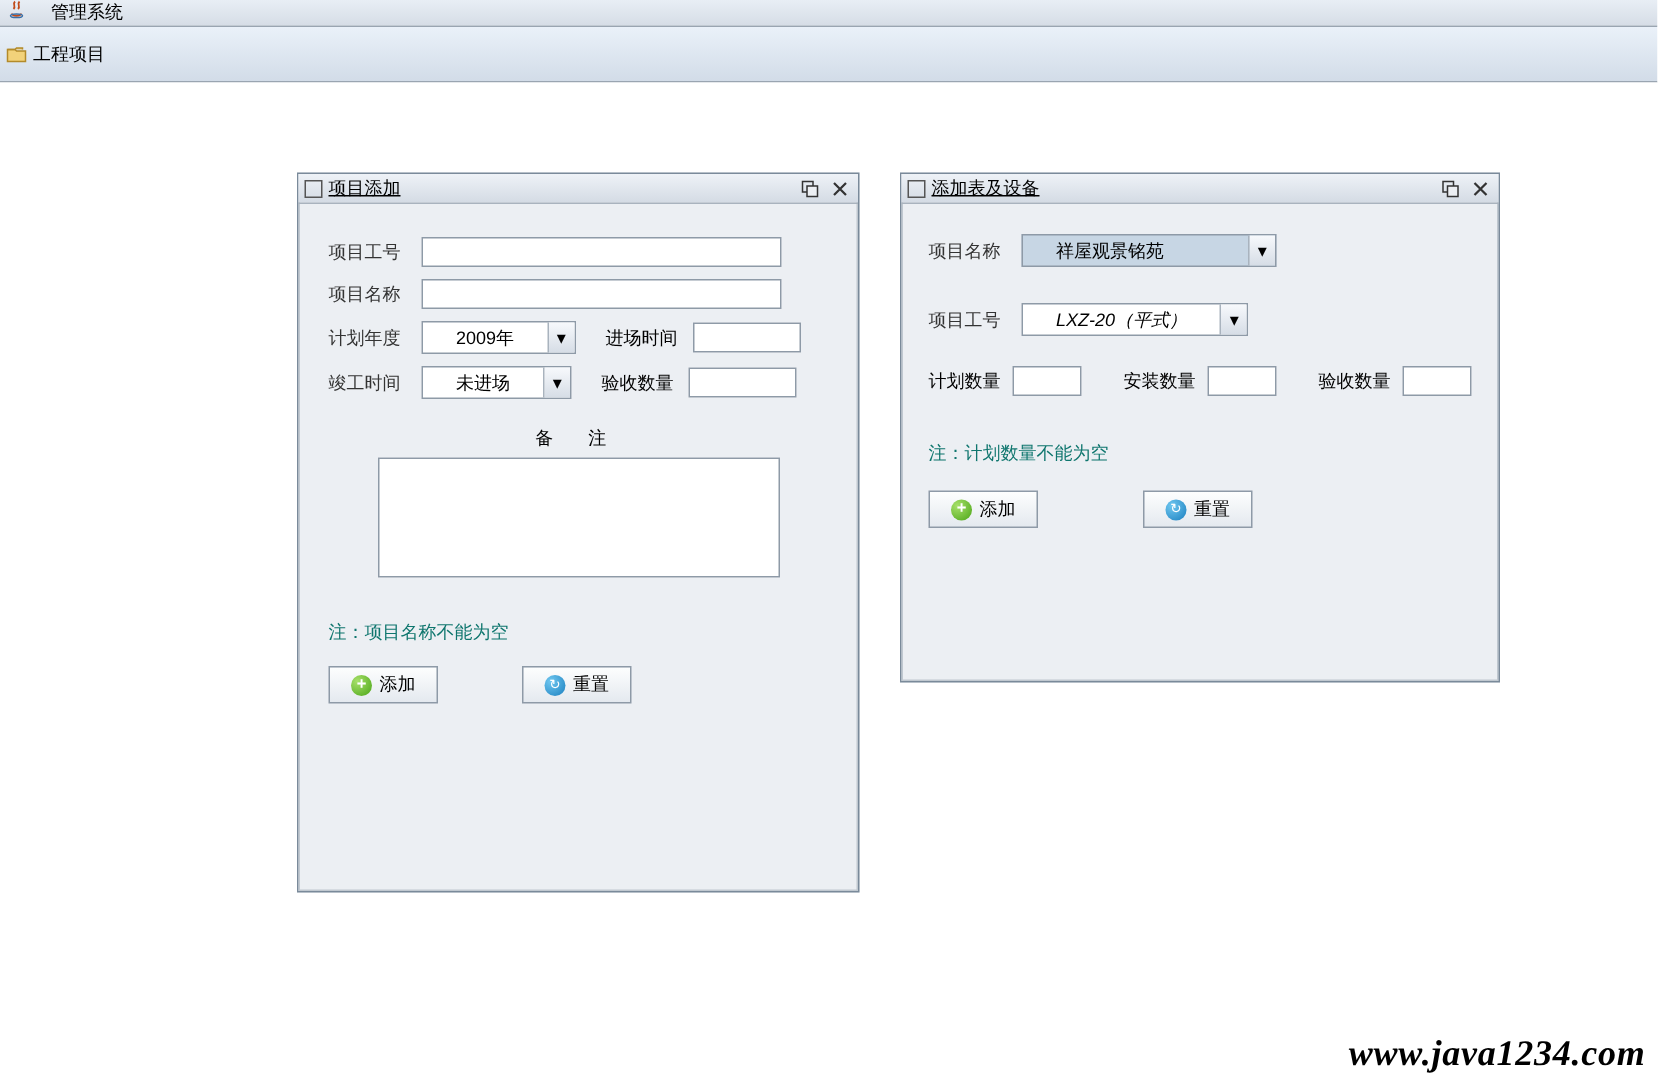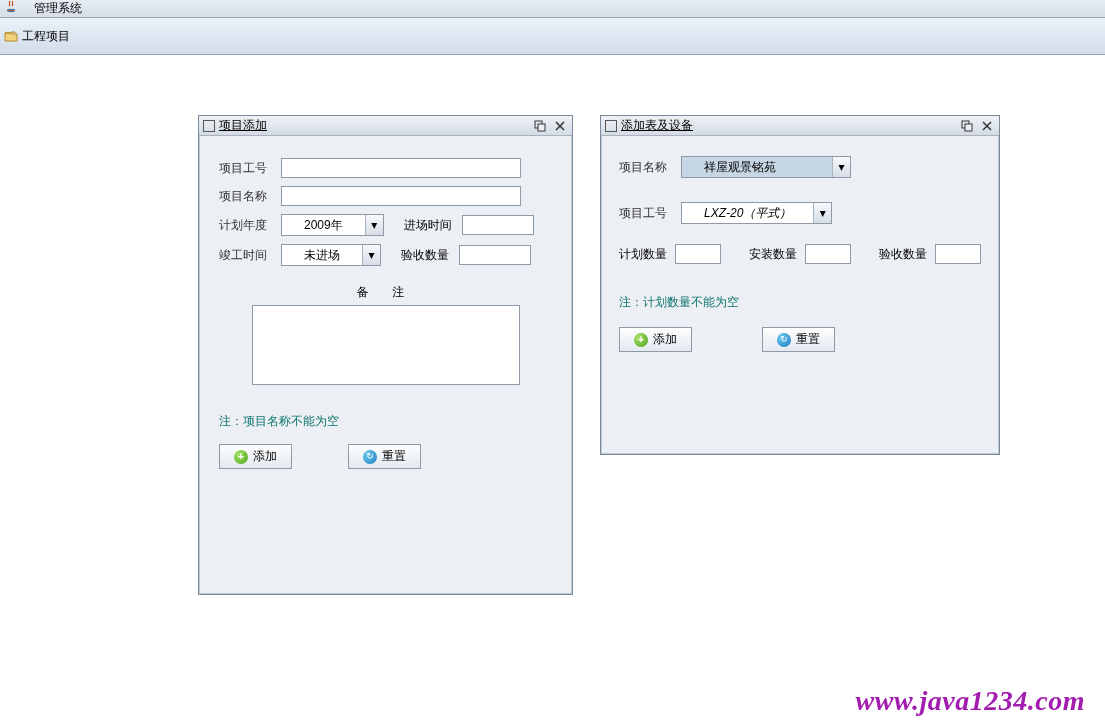--- a/index.html
+++ b/index.html
@@ -169,27 +169,27 @@
       display: flex;
       align-items: center;
       gap: 8px;
       margin-top: 20px;
       margin-bottom: 30px;
     }
     .triple-row .lbl { white-space: nowrap; text-align: right; }
     .triple-row .gap { width: 14px; }
     .watermark {
       position: absolute;
-      right: 20px;
+      right: 8px;
       bottom: 4px;
       font-family: "Times New Roman", serif;
       font-style: italic;
       font-weight: bold;
-      font-size: 28px;
-      color: #a21caf;
+      font-size: 24px;
+      color: #000000;
       letter-spacing: 0.5px;
     }
   </style>
 </head>
 <body>
 
 <div class="titlebar">
   <span class="java-icon">
     <svg viewBox="0 0 14 14">
         <path d="M4 9c0 2 6 2 6 0M5 6c2-2-1-3 1-5M8 6c2-2-1-3 1-5" stroke="#c14b1a" stroke-width="1.2" fill="none"></path>

